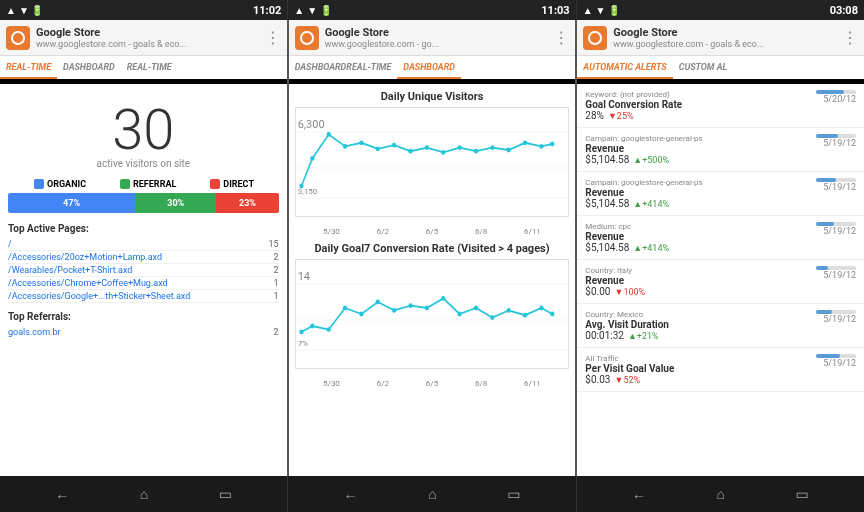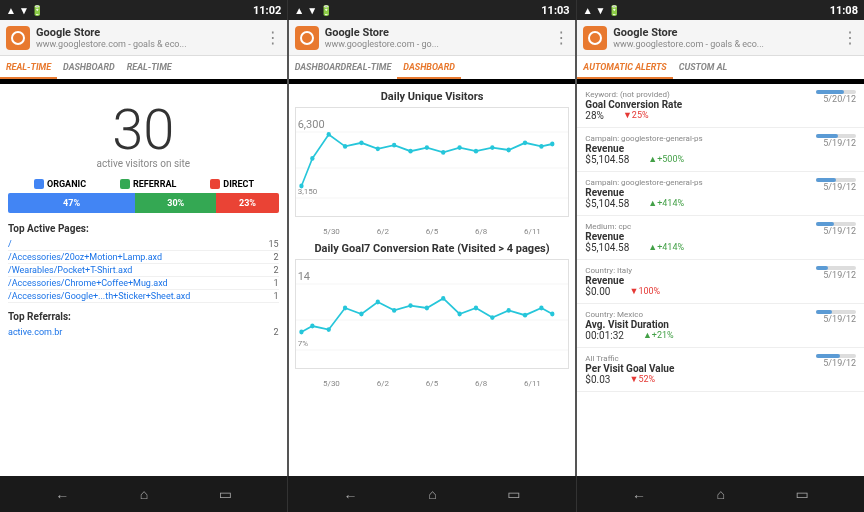--- a/index.html
+++ b/index.html
@@ -194,21 +194,21 @@
       justify-content: space-between;
       align-items: flex-start;
     }
     .alert-left { flex: 1; }
     .alert-dim { font-size: 8px; color: #888; }
     .alert-metric { font-size: 10px; font-weight: bold; color: #333; }
     .alert-value { font-size: 10px; color: #333; }
     .alert-change-neg { color: #e53935; font-size: 9px; }
     .alert-change-pos { color: #43a047; font-size: 9px; }
     .alert-right { text-align: right; font-size: 9px; color: #888; }
-    .alert-bar-container { display: flex; align-items: flex-start; gap: 19px; }
+    .alert-bar-container { display: flex; align-items: flex-end; gap: 4px; }
     .alert-bar {
       width: 40px; height: 4px; background: #ddd; border-radius: 2px;
       position: relative;
     }
     .alert-bar-fill {
       position: absolute; left: 0; top: 0; height: 4px;
       background: #5b9bd5; border-radius: 2px;
     }
 
     
@@ -249,21 +249,21 @@
       <span>🔋</span>
     </div>
     <span class="status-time">11:03</span>
   </div>
   <div class="status-bar">
     <div class="status-icons">
       <span>▲</span>
       <span>▼</span>
       <span>🔋</span>
     </div>
-    <span class="status-time">11:08</span>
+    <span class="status-time">03:08</span>
   </div>
 </div>
 
 <div class="panels">
 
   <div class="panel">
     <div class="app-bar">
       <div class="app-icon">
         <div class="app-icon-inner"></div>
       </div>
@@ -320,21 +320,21 @@
             <span class="page-count">1</span>
           </div>
           <div class="page-row">
             <span class="page-name">/Accessories/Google+...th+Sticker+Sheet.axd</span>
             <span class="page-count">1</span>
           </div>
         </div>
         <div class="referrals-section">
           <div class="section-title">Top Referrals:</div>
           <div class="referral-row">
-            <span class="page-name">active.com.br</span>
+            <span class="page-name">goals.com.br</span>
             <span class="page-count">2</span>
           </div>
         </div>
       </div>
     </div>
   </div>
 
   <div class="panel">
     <div class="app-bar">
       <div class="app-icon">

